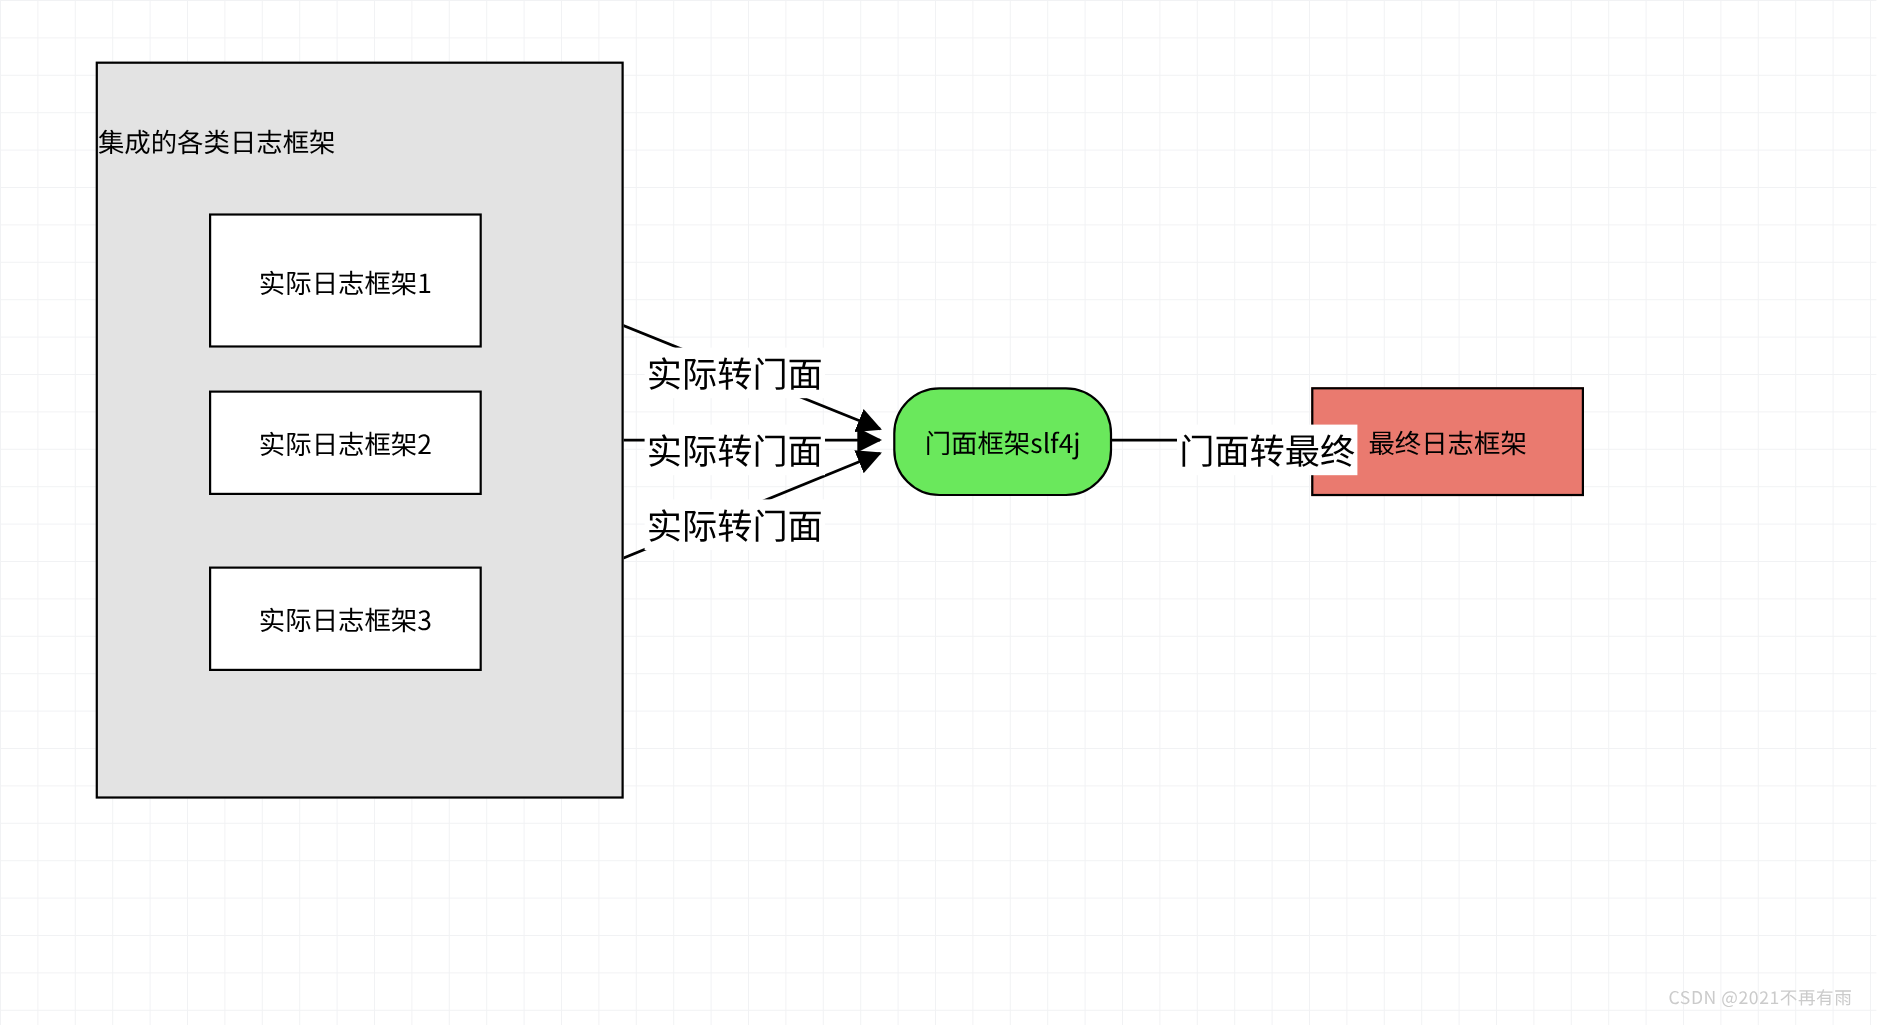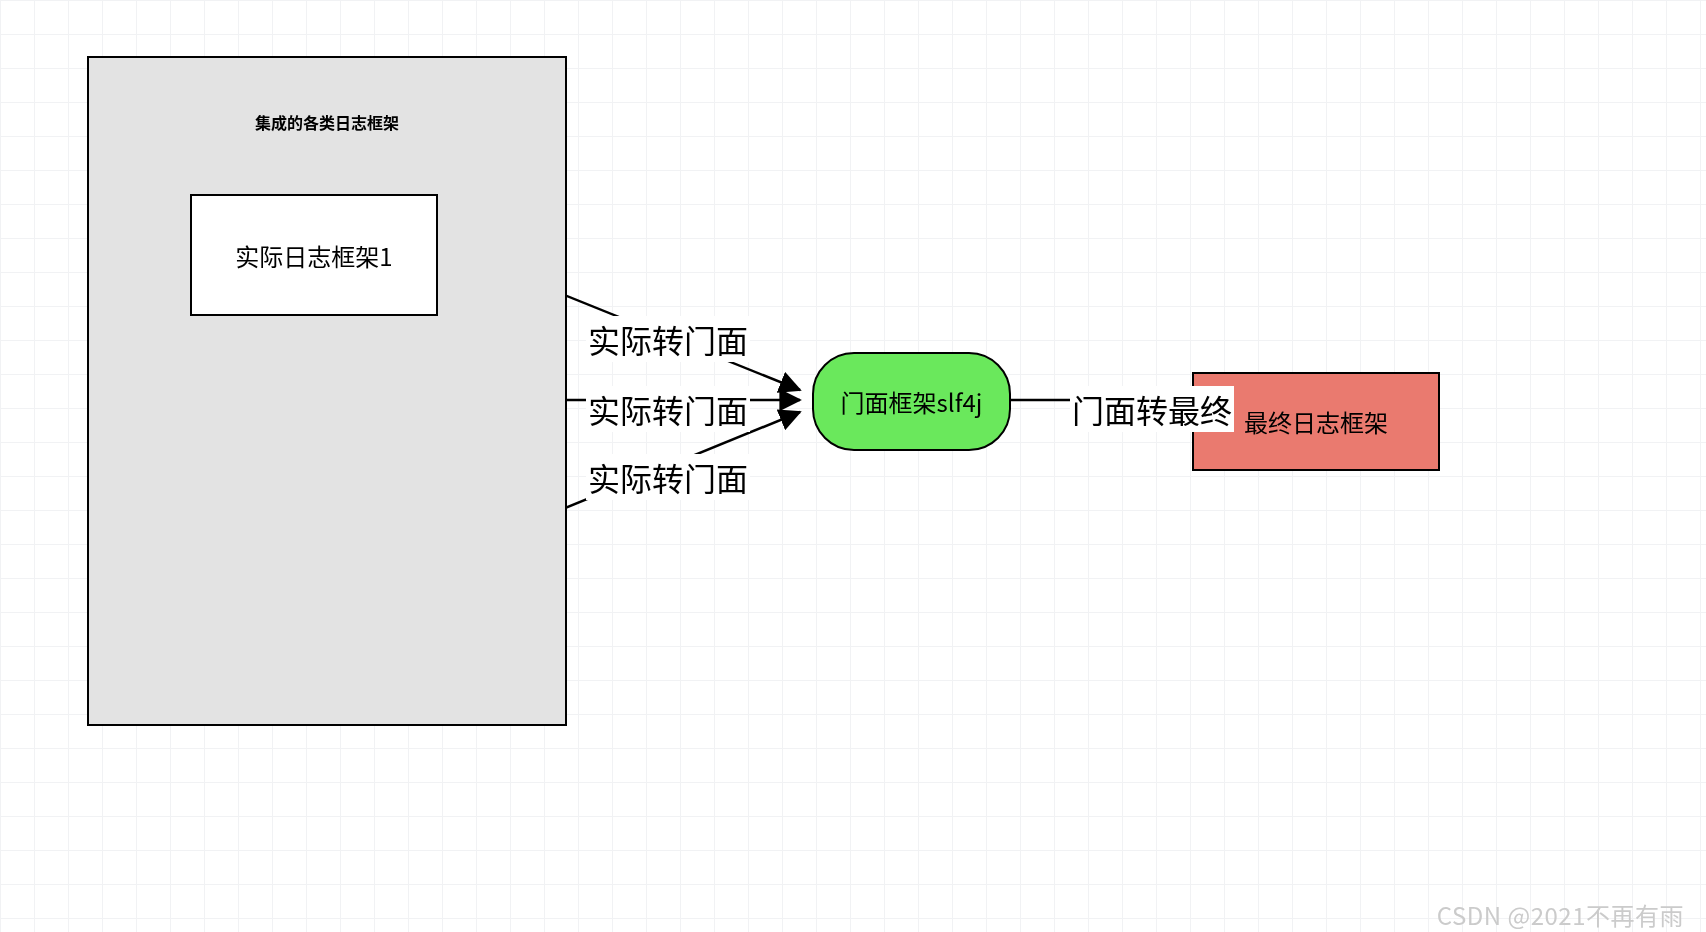--- a/index.html
+++ b/index.html
@@ -18,29 +18,29 @@
   
   .node{position:absolute;display:flex;align-items:center;
         justify-content:center;font-size:24px;text-align:center;
         border:2px solid #000;box-sizing:border-box;}
   .label{position:absolute;font-size:32px;background:#ffffff;
          padding:0 2px;white-space:nowrap;}
 
   
   .frame{position:absolute;background:#e3e3e3;border:2px solid #000;
          box-sizing:border-box;}
-  .frame-title{position:absolute;font-size:16px;left:0;right:0;
-               text-align:center;font-weight:bold;}
+  .frame-title{position:absolute;font-size:24px;left:0;right:0;
+               }
 
   
   .pill{border-radius:42px;}
 
   
-  .wm{position:absolute;right:22px;bottom:0;color:#cbcbcb;
-      font-size:24px;letter-spacing:0.5px;}
+  .wm{position:absolute;right:22px;bottom:14px;color:#cbcbcb;
+      font-size:16px;letter-spacing:0.5px;}
 
   svg.arrows{position:absolute;left:0;top:0;width:1706px;height:932px;
              pointer-events:none;}
 </style>
 </head>
 <body>
 
 <div class="canvas">
 
   <svg class="arrows">
@@ -57,24 +57,26 @@
     <line x1="438" y1="560" x2="800" y2="412" stroke="#000" stroke-width="2.5" marker-end="url(#arrow)"></line>
 
     <line x1="1010" y1="400" x2="1182" y2="400" stroke="#000" stroke-width="2.5" marker-end="url(#arrow)"></line>
   </svg>
 
   <div class="frame" style="left:87px;top:56px;width:480px;height:670px;">
     <div class="frame-title" style="top:52px;">集成的各类日志框架</div>
   </div>
 
   <div class="node" style="left:190px;top:194px;width:248px;height:122px;background:#fff;">实际日志框架1</div>
+  <div class="node" style="left:190px;top:355px;width:248px;height:95px;background:#fff;">实际日志框架2</div>
+  <div class="node" style="left:190px;top:515px;width:248px;height:95px;background:#fff;">实际日志框架3</div>
 
   <div class="node pill" style="left:812px;top:352px;width:199px;height:99px;background:#6ae85c;">门面框架slf4j</div>
 
-  <div class="node" style="left:1192px;top:372px;width:248px;height:99px;background:#ea7a6f;">最终日志框架</div>
+  <div class="node" style="left:1192px;top:352px;width:248px;height:99px;background:#ea7a6f;">最终日志框架</div>
 
   <div class="label" style="left:586px;top:316px;">实际转门面</div>
   <div class="label" style="left:586px;top:386px;">实际转门面</div>
   <div class="label" style="left:586px;top:454px;">实际转门面</div>
   <div class="label" style="left:1070px;top:386px;">门面转最终</div>
 
   <div class="wm">CSDN @2021不再有雨</div>
 </div>
 
 </body></html>

